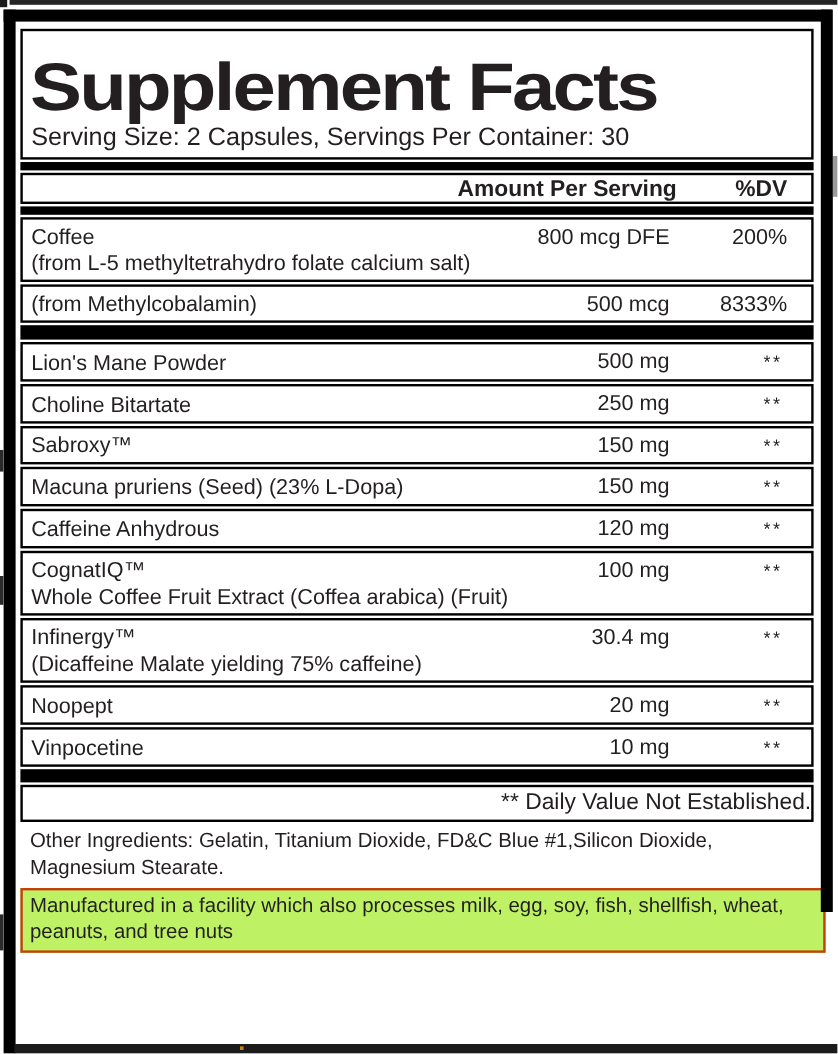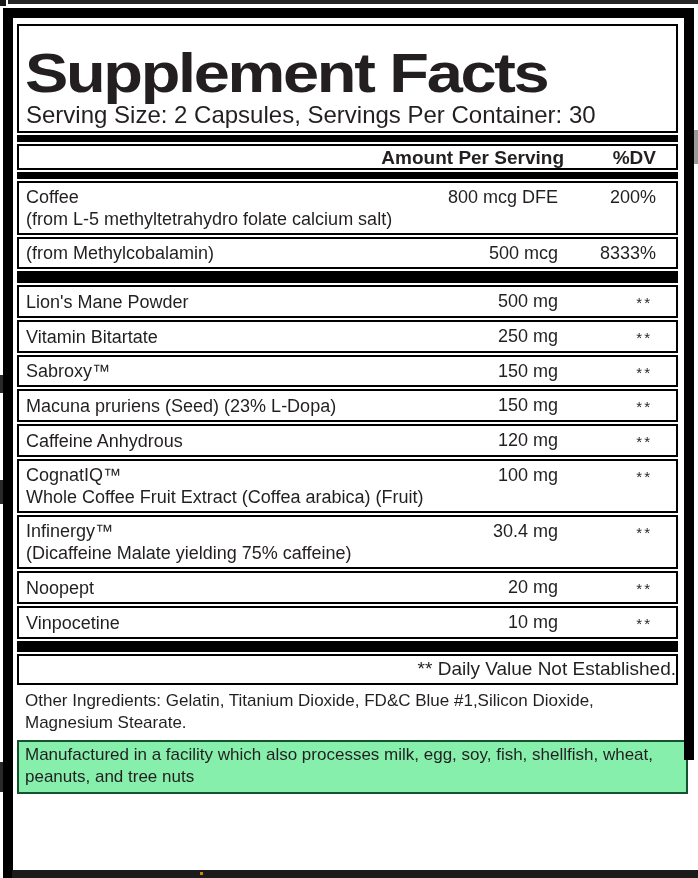--- a/index.html
+++ b/index.html
@@ -32,21 +32,21 @@
   .box{
     box-sizing:border-box;width:661px;background:#fff;
     border:2px solid #000;margin-top:2px;
   }
 
   .title-box{padding:18px 6px 3px 6px;}
   .label-title{
     font-size:56px;font-weight:bold;line-height:58px;letter-spacing:-2px;
     transform:scaleX(1.16);transform-origin:left center;white-space:nowrap;
   }
-  .serving-info{font-size:24px;line-height:24px;padding:1px 0 1px 1px;}
+  .serving-info{font-size:21px;line-height:24px;padding:1px 0 1px 1px;}
 
   .bar{width:661px;background:#000;margin-top:2px;}
   .bar.thin{height:7px;}
   .bar.mid{height:12px;}
   .bar.low{height:11px;}
 
   .header-row{position:relative;height:26px;}
   .amount-header{position:absolute;top:1px;right:112px;font-weight:bold;font-size:19px;}
   .dv-header{position:absolute;top:1px;right:20px;font-weight:bold;font-size:19px;}
 
@@ -56,21 +56,21 @@
   .row .amount{position:absolute;top:4px;right:118px;font-size:18px;white-space:nowrap;}
   .row .dv{position:absolute;top:4px;right:20px;font-size:18px;}
   .row .dv.nd{top:7px;right:24px;font-size:15px;letter-spacing:2px;}
 
   .footnote-box{padding:2px 0 3px 7px;font-size:19px;line-height:22px;text-align:right;}
 
   .other-ingredients{width:645px;padding:5px 0 4px 8px;font-size:17px;line-height:22px;}
 
   .allergen{
     box-sizing:border-box;width:671px;margin-top:2px;
-    background:#86efac;border:2px solid #14532d;
+    background:#bef264;border:2px solid #c2410c;
     padding:2px 6px 4px 6px;font-size:17px;line-height:22px;
   }
 </style>
 </head>
 <body>
 
 <div class="cutoff-top"></div>
 <div class="cutoff-top-corner"></div>
 <div class="edge-mark m1"></div>
 <div class="edge-mark m2"></div>
@@ -107,21 +107,21 @@
     </div>
 
     <div class="bar mid"></div>
 
     <div class="box row single">
       <div class="name">Lion's Mane Powder</div>
       <span class="amount">500 mg</span>
       <span class="dv nd">**</span>
     </div>
     <div class="box row single">
-      <div class="name">Vitamin Bitartate</div>
+      <div class="name">Choline Bitartate</div>
       <span class="amount">250 mg</span>
       <span class="dv nd">**</span>
     </div>
     <div class="box row">
       <div class="name">Sabroxy™</div>
       <span class="amount">150 mg</span>
       <span class="dv nd">**</span>
     </div>
     <div class="box row single">
       <div class="name">Macuna pruriens (Seed) (23% L-Dopa)</div>

